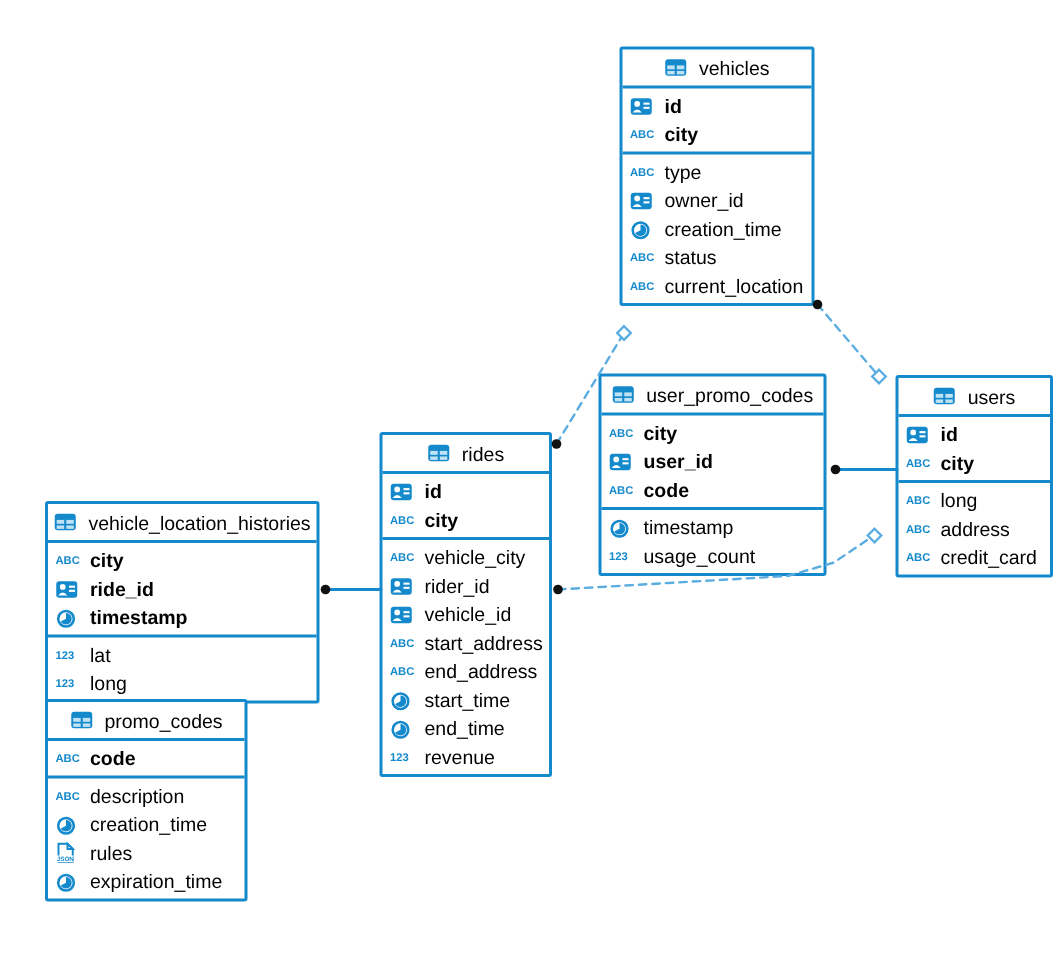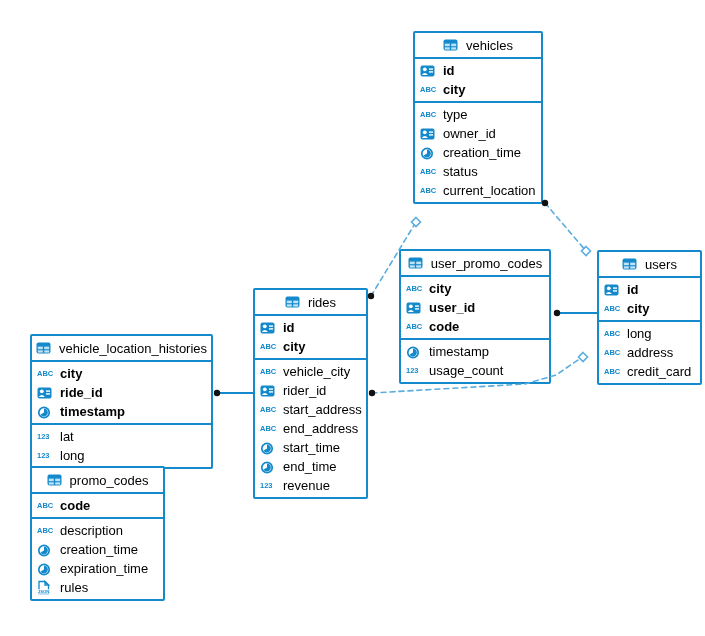--- a/index.html
+++ b/index.html
@@ -285,20 +285,32 @@
               <circle cx="4.8" cy="4.3" r="1.9" fill="#fff"></circle>
               <path d="M1.7 10 Q4.8 5.9 7.9 10 Z" fill="#fff"></path>
               <rect x="9" y="3.4" width="4" height="1.4" fill="#fff"></rect>
               <rect x="9" y="6.2" width="4" height="1.4" fill="#fff"></rect>
             </svg>
           </span>
           <span class="fname">rider_id</span>
         </div>
         <div class="erd-row">
           <span class="icon-box">
+            <svg width="15" height="12" viewBox="0 0 15 12">
+              <rect x="0.5" y="0.5" width="14" height="11" rx="2" fill="#1489cc"></rect>
+              <circle cx="4.8" cy="4.3" r="1.9" fill="#fff"></circle>
+              <path d="M1.7 10 Q4.8 5.9 7.9 10 Z" fill="#fff"></path>
+              <rect x="9" y="3.4" width="4" height="1.4" fill="#fff"></rect>
+              <rect x="9" y="6.2" width="4" height="1.4" fill="#fff"></rect>
+            </svg>
+          </span>
+          <span class="fname">vehicle_id</span>
+        </div>
+        <div class="erd-row">
+          <span class="icon-box">
             <span class="txt-icon">ABC</span>
           </span>
           <span class="fname">start_address</span>
         </div>
         <div class="erd-row">
           <span class="icon-box">
             <span class="txt-icon">ABC</span>
           </span>
           <span class="fname">end_address</span>
         </div>
@@ -418,37 +430,37 @@
         </div>
         <div class="erd-row">
           <span class="icon-box">
             <svg width="14" height="14" viewBox="0 0 14 14">
               <circle cx="7" cy="7.5" r="5.2" fill="#fff" stroke="#1489cc" stroke-width="1.7"></circle>
               <path d="M7 7.5 L7 3.6 A3.9 3.9 0 1 1 3.5 9.4 Z" fill="#1489cc"></path>
               <rect x="1.2" y="1.2" width="3" height="1.6" rx="0.8" transform="rotate(-40 2.7 2)" fill="#fff"></rect>
             </svg>
           </span>
           <span class="fname">creation_time</span>
-        </div>
-        <div class="erd-row">
-          <span class="icon-box">
-            <svg width="14" height="14" viewBox="0 0 14 14">
-              <circle cx="7" cy="7.5" r="5.2" fill="#fff" stroke="#1489cc" stroke-width="1.7"></circle>
-              <path d="M7 7.5 L7 3.6 A3.9 3.9 0 1 1 3.5 9.4 Z" fill="#1489cc"></path>
-              <rect x="1.2" y="1.2" width="3" height="1.6" rx="0.8" transform="rotate(-40 2.7 2)" fill="#fff"></rect>
-            </svg>
-          </span>
-          <span class="fname">expiration_time</span>
         </div>
         <div class="erd-row">
           <span class="icon-box">
             <svg width="13" height="15" viewBox="0 0 13 15">
               <path d="M2 1.5 H8 L11.5 5 V13.5 H2 Z" fill="#fff" stroke="#1489cc" stroke-width="1.3"></path>
               <path d="M8 1.5 V5 H11.5 Z" fill="#fff" stroke="#1489cc" stroke-width="1.3"></path>
               <rect x="1" y="9.3" width="11" height="4.4" fill="#fff"></rect>
               <text x="6.5" y="13" font-size="4.2" font-weight="bold" fill="#1489cc" text-anchor="middle" font-family="Liberation Sans, sans-serif">JSON</text>
             </svg>
           </span>
           <span class="fname">rules</span>
         </div>
+        <div class="erd-row">
+          <span class="icon-box">
+            <svg width="14" height="14" viewBox="0 0 14 14">
+              <circle cx="7" cy="7.5" r="5.2" fill="#fff" stroke="#1489cc" stroke-width="1.7"></circle>
+              <path d="M7 7.5 L7 3.6 A3.9 3.9 0 1 1 3.5 9.4 Z" fill="#1489cc"></path>
+              <rect x="1.2" y="1.2" width="3" height="1.6" rx="0.8" transform="rotate(-40 2.7 2)" fill="#fff"></rect>
+            </svg>
+          </span>
+          <span class="fname">expiration_time</span>
+        </div>
       </div>
     </div>
   </div>
 
 </body></html>

